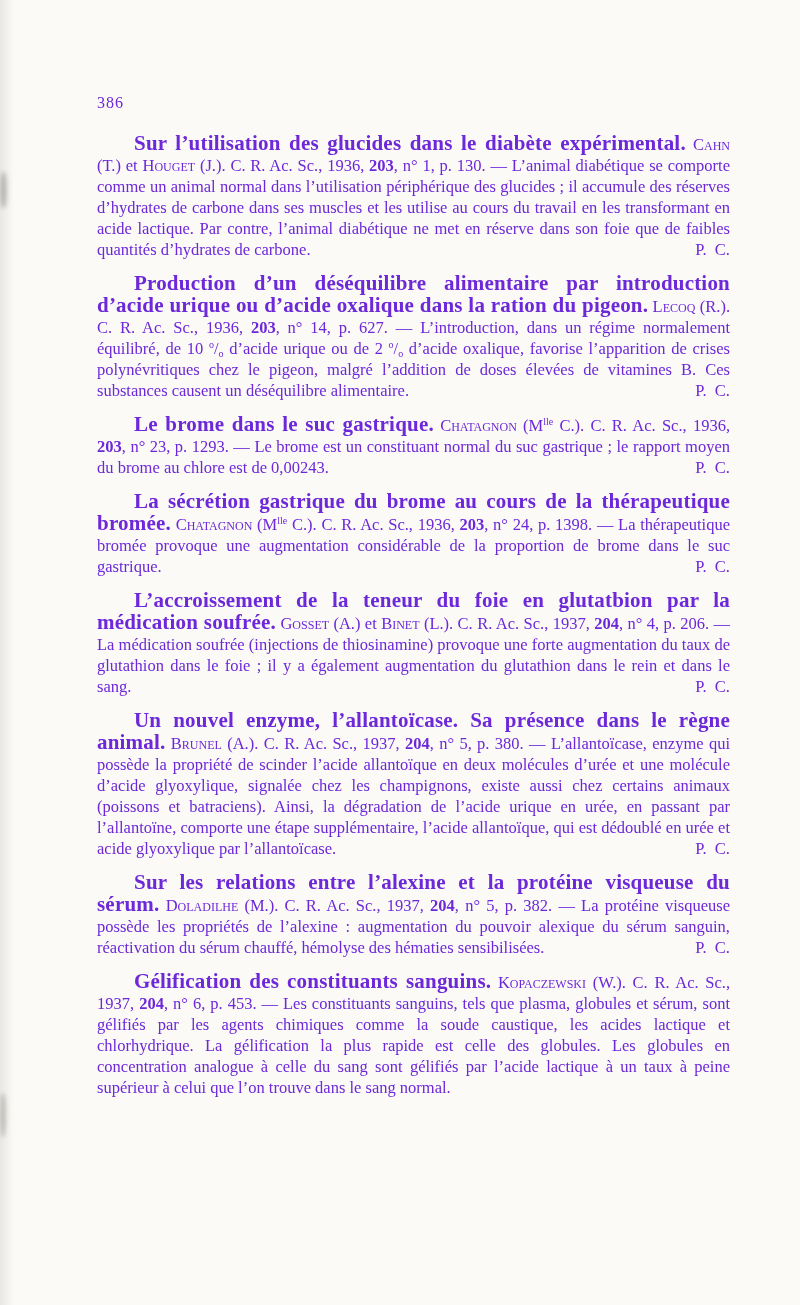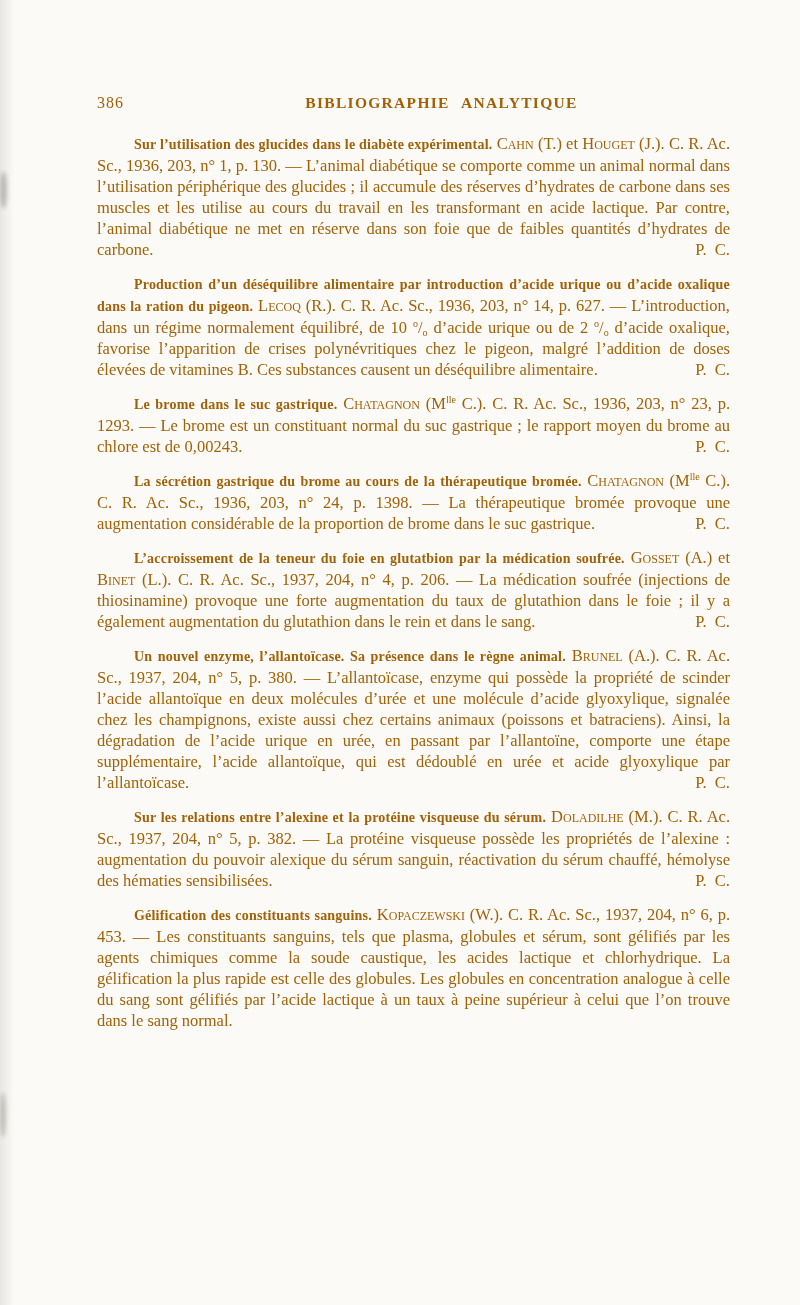--- a/index.html
+++ b/index.html
@@ -11,21 +11,21 @@
   body {
     width: 800px;
     height: 1305px;
     font-family: "Liberation Serif", "DejaVu Serif", serif;
   }
   .page {
     position: relative;
     width: 800px;
     height: 1305px;
     background: #fbfaf7;
-    color: #a16207;
+    color: #6d28d9;
     overflow: hidden;
   }
   
   .edge-shade {
     position: absolute;
     left: 0; top: 0; bottom: 0;
     width: 14px;
     background: linear-gradient(90deg, rgba(70,64,58,0.10), rgba(70,64,58,0));
     pointer-events: none;
   }
@@ -74,26 +74,26 @@
   .entries { }
   .entry {
     margin: 0 0 13px 0;
     text-indent: 37px;
     text-align: justify;
     font-size: 16.5px;
     line-height: 21px;
   }
   .seg-title {
     font-weight: 700;
-    font-size: 14px;
+    font-size: 21px;
     letter-spacing: 0.2px;
   }
   .seg-sc { font-variant: small-caps; }
   .seg-it { }
-  .seg-b  { font-weight: 400; }
+  .seg-b  { font-weight: 700; }
   .seg-sup {
     font-size: 10px;
     vertical-align: 6px;
     line-height: 0;
   }
   .seg-sub {
     font-size: 10px;
     vertical-align: -3px;
     line-height: 0;
   }
@@ -107,21 +107,20 @@
 <body>
 
 <div class="page">
   <div class="edge-shade"></div>
   <div class="smudge-a"></div>
   <div class="smudge-b"></div>
 
   <div class="content">
     <header class="running-head">
       <span class="folio">386</span>
-      <span class="running-title">BIBLIOGRAPHIE ANALYTIQUE</span>
     </header>
 
     <main class="entries">
         <p class="entry"><span class="seg-title">Sur l’utilisation des glucides dans le diabète expérimental.</span><span> </span><span class="seg-sc">Cahn</span><span> (T.) et </span><span class="seg-sc">Houget</span><span> (J.). </span><span class="seg-it">C. R. Ac. Sc.</span><span>, 1936, </span><span class="seg-b">203</span><span>, n° 1, p. 130. — L’animal diabétique se comporte comme un animal normal dans l’utilisation périphérique des glucides ; il accumule des réserves d’hydrates de carbone dans ses muscles et les utilise au cours du travail en les transformant en acide lactique. Par contre, l’animal diabétique ne met en réserve dans son foie que de faibles quantités d’hydrates de carbone.</span><span class="sig">P. C.</span></p>
         <p class="entry"><span class="seg-title">Production d’un déséquilibre alimentaire par introduction d’acide urique ou d’acide oxalique dans la ration du pigeon.</span><span> </span><span class="seg-sc">Lecoq</span><span> (R.). </span><span class="seg-it">C. R. Ac. Sc.</span><span>, 1936, </span><span class="seg-b">203</span><span>, n° 14, p. 627. — L’introduction, dans un régime normalement équilibré, de 10 </span><span class="seg-sup">o</span><span>/</span><span class="seg-sub">o</span><span> d’acide urique ou de 2 </span><span class="seg-sup">o</span><span>/</span><span class="seg-sub">o</span><span> d’acide oxalique, favorise l’apparition de crises polynévritiques chez le pigeon, malgré l’addition de doses élevées de vitamines B. Ces substances causent un déséquilibre alimentaire.</span><span class="sig">P. C.</span></p>
         <p class="entry"><span class="seg-title">Le brome dans le suc gastrique.</span><span> </span><span class="seg-sc">Chatagnon</span><span> (M</span><span class="seg-sup">lle</span><span> C.). </span><span class="seg-it">C. R. Ac. Sc.</span><span>, 1936, </span><span class="seg-b">203</span><span>, n° 23, p. 1293. — Le brome est un constituant normal du suc gastrique ; le rapport moyen du brome au chlore est de 0,00243.</span><span class="sig">P. C.</span></p>
         <p class="entry"><span class="seg-title">La sécrétion gastrique du brome au cours de la thérapeutique bromée.</span><span> </span><span class="seg-sc">Chatagnon</span><span> (M</span><span class="seg-sup">lle</span><span> C.). </span><span class="seg-it">C. R. Ac. Sc.</span><span>, 1936, </span><span class="seg-b">203</span><span>, n° 24, p. 1398. — La thérapeutique bromée provoque une augmentation considérable de la proportion de brome dans le suc gastrique.</span><span class="sig">P. C.</span></p>
         <p class="entry"><span class="seg-title">L’accroissement de la teneur du foie en glutatbion par la médication soufrée.</span><span> </span><span class="seg-sc">Gosset</span><span> (A.) et </span><span class="seg-sc">Binet</span><span> (L.). </span><span class="seg-it">C. R. Ac. Sc.</span><span>, 1937, </span><span class="seg-b">204</span><span>, n° 4, p. 206. — La médication soufrée (injections de thiosinamine) provoque une forte augmentation du taux de glutathion dans le foie ; il y a également augmentation du glutathion dans le rein et dans le sang.</span><span class="sig">P. C.</span></p>
         <p class="entry"><span class="seg-title">Un nouvel enzyme, l’allantoïcase. Sa présence dans le règne animal.</span><span> </span><span class="seg-sc">Brunel</span><span> (A.). </span><span class="seg-it">C. R. Ac. Sc.</span><span>, 1937, </span><span class="seg-b">204</span><span>, n° 5, p. 380. — L’allantoïcase, enzyme qui possède la propriété de scinder l’acide allantoïque en deux molécules d’urée et une molécule d’acide glyoxylique, signalée chez les champignons, existe aussi chez certains animaux (poissons et batraciens). Ainsi, la dégradation de l’acide urique en urée, en passant par l’allantoïne, comporte une étape supplémentaire, l’acide allantoïque, qui est dédoublé en urée et acide glyoxylique par l’allantoïcase.</span><span class="sig">P. C.</span></p>
         <p class="entry"><span class="seg-title">Sur les relations entre l’alexine et la protéine visqueuse du sérum.</span><span> </span><span class="seg-sc">Doladilhe</span><span> (M.). </span><span class="seg-it">C. R. Ac. Sc.</span><span>, 1937, </span><span class="seg-b">204</span><span>, n° 5, p. 382. — La protéine visqueuse possède les propriétés de l’alexine : augmentation du pouvoir alexique du sérum sanguin, réactivation du sérum chauffé, hémolyse des hématies sensibilisées.</span><span class="sig">P. C.</span></p>

